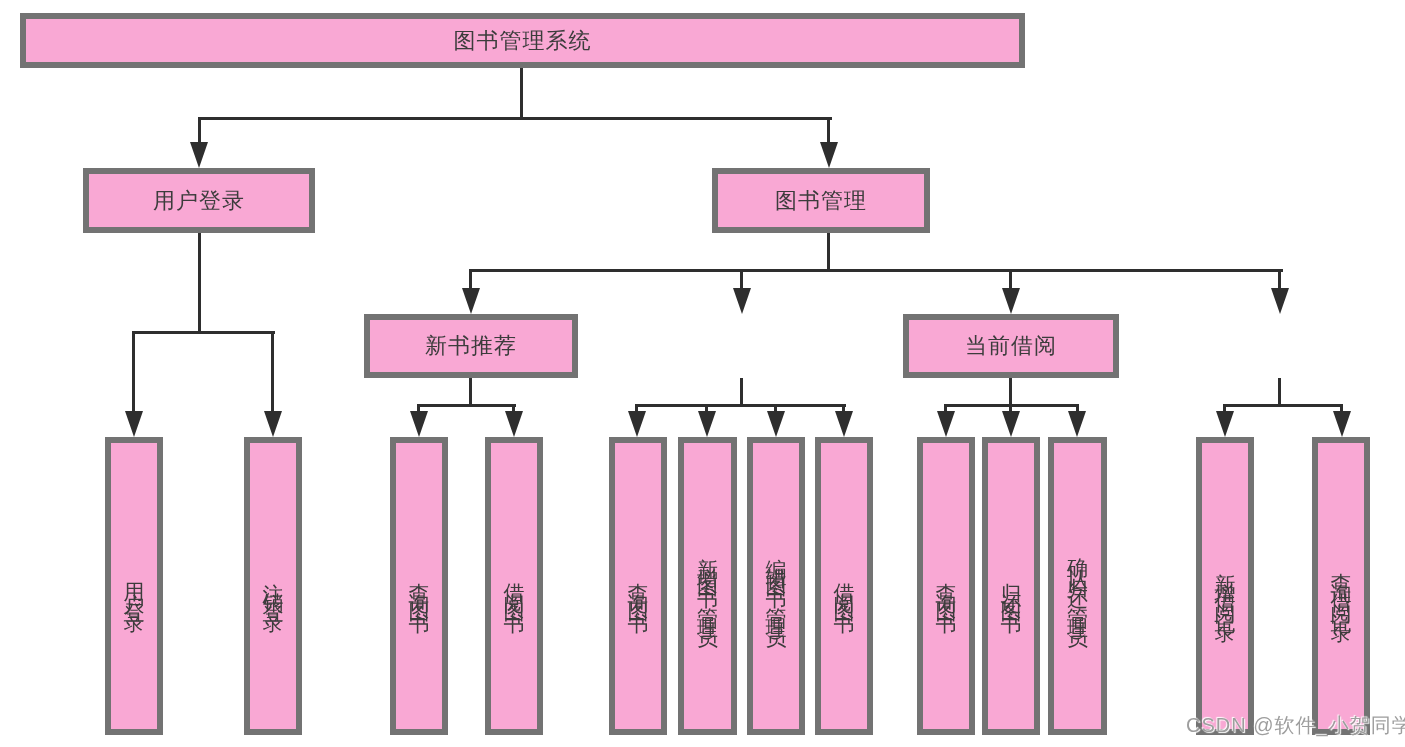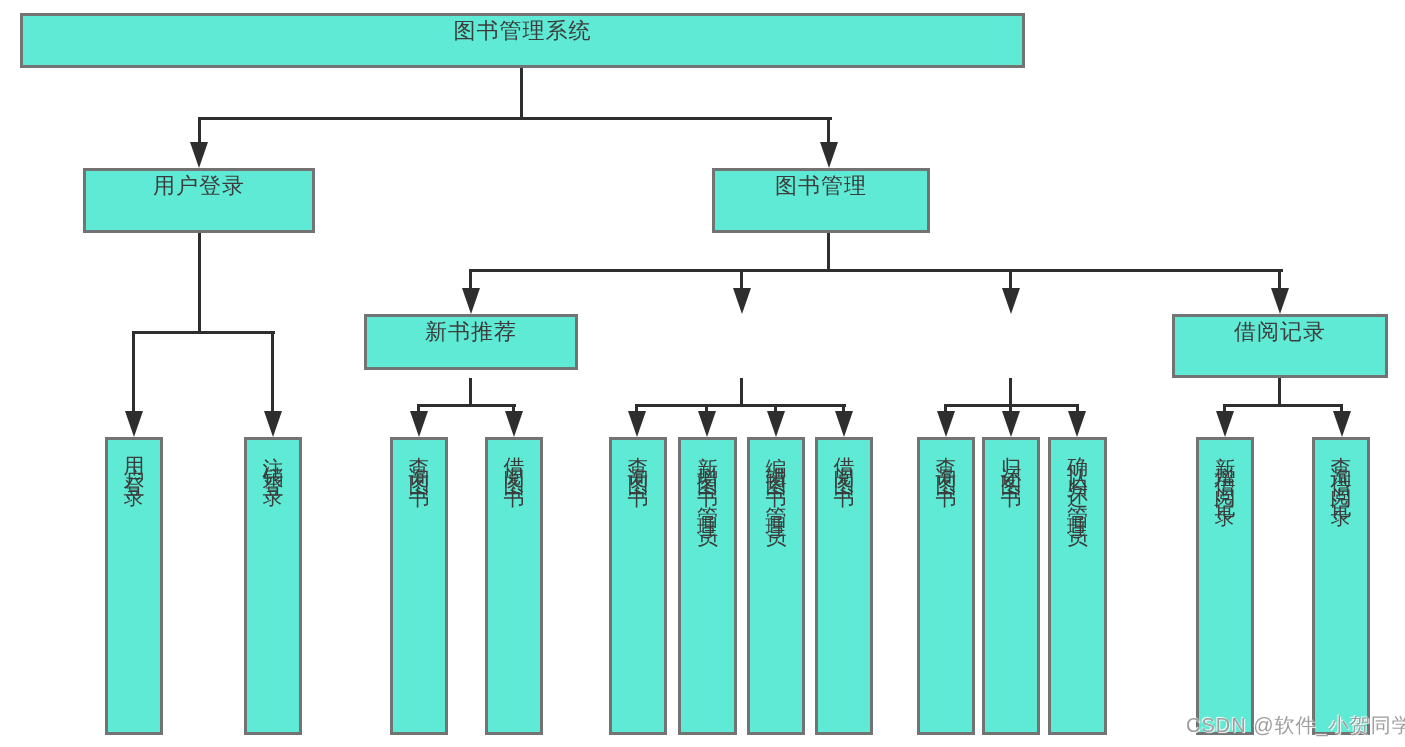--- a/index.html
+++ b/index.html
@@ -7,24 +7,24 @@
     position: relative;
     width: 1405px;
     height: 747px;
     background: #ffffff;
     font-family: "Liberation Sans", sans-serif;
     overflow: hidden;
   }
   .box {
     position: absolute;
     box-sizing: border-box;
-    border: 3px solid #737373;
-    background: #5eead4;
+    border: 6px solid #737373;
+    background: #f9a8d4;
     display: flex;
-    align-items: flex-start;
+    align-items: center;
     justify-content: center;
     color: #3c3c3c;
   }
   .hlabel { font-size: 22px; letter-spacing: 1px; }
   .vbox span {
     writing-mode: vertical-rl;
     text-orientation: mixed;
     font-size: 21px;
     letter-spacing: 10px;
     white-space: nowrap;
@@ -85,25 +85,25 @@
   <div class="hline" style="left:469px; top:269px; width:814px;"></div>
   <div class="vline" style="left:469px; top:271px; height:17px;"></div>
   <div class="arrow" style="left:462px; top:288px;"></div>
   <div class="vline" style="left:740px; top:271px; height:17px;"></div>
   <div class="arrow" style="left:733px; top:288px;"></div>
   <div class="vline" style="left:1009px; top:271px; height:17px;"></div>
   <div class="arrow" style="left:1002px; top:288px;"></div>
   <div class="vline" style="left:1278px; top:271px; height:17px;"></div>
   <div class="arrow" style="left:1271px; top:288px;"></div>
 
-  <div class="box hlabel" style="left:364px; top:314px; width:214px; height:56px;">
+  <div class="box hlabel" style="left:364px; top:314px; width:214px; height:64px;">
     <span>新书推荐</span>
   </div>
-  <div class="box hlabel" style="left:1172px; top:314px; width:216px; height:64px;">
-    <span>借阅记录</span>
+  <div class="box hlabel" style="left:903px; top:314px; width:216px; height:64px;">
+    <span>当前借阅</span>
   </div>
 
   <div class="vline" style="left:469px; top:378px; height:28px;"></div>
   <div class="hline" style="left:417px; top:404px; width:99px;"></div>
   <div class="vline" style="left:417px; top:406px; height:5px;"></div>
   <div class="arrow" style="left:410px; top:411px;"></div>
   <div class="vline" style="left:512px; top:406px; height:5px;"></div>
   <div class="arrow" style="left:505px; top:411px;"></div>
 
   <div class="vline" style="left:740px; top:378px; height:28px;"></div>

